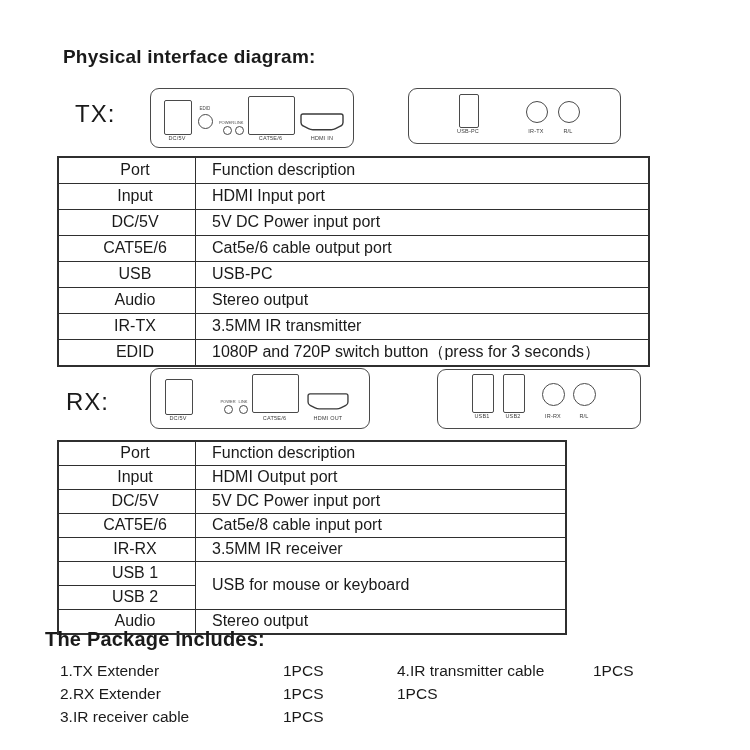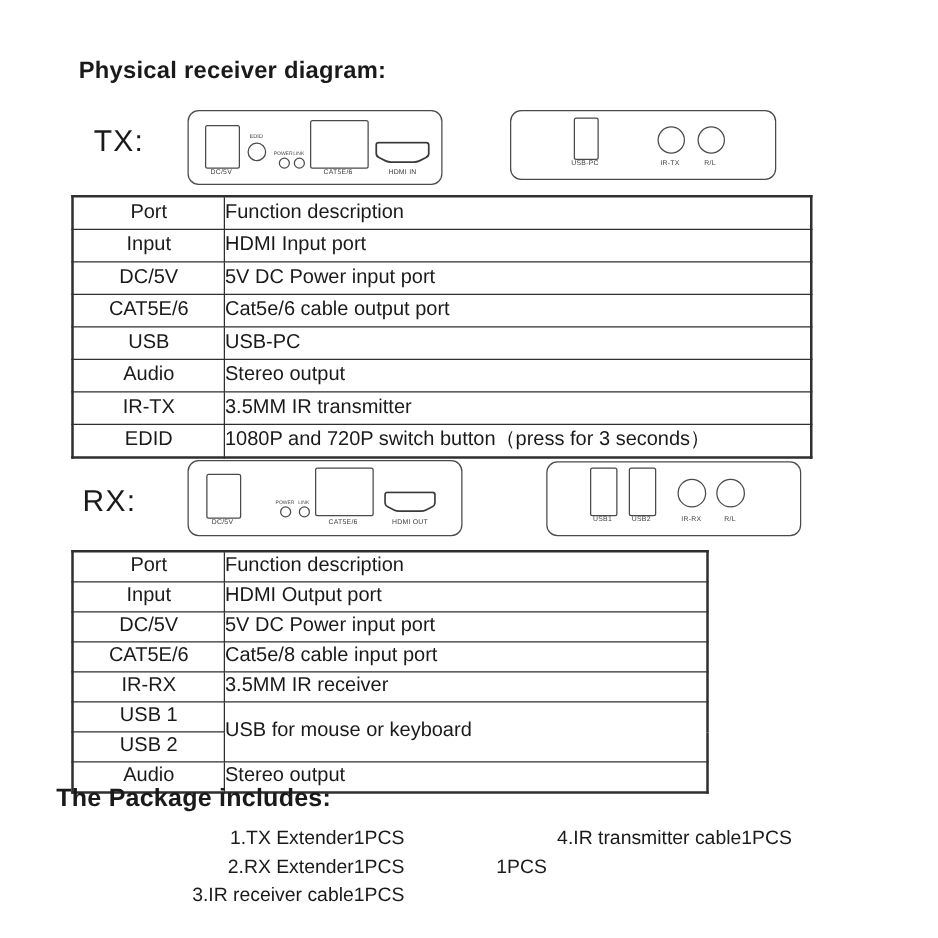--- a/index.html
+++ b/index.html
@@ -27,42 +27,42 @@
     position:absolute; font-size:4px; color:#4a4a4a; text-align:center; line-height:1; white-space:nowrap;
   }
   .hdmi-svg { position:absolute; }
 
   
   table.spec {
     position:absolute; border-collapse:collapse; table-layout:fixed; background:#fff;
     font-size:16px; color:#1a1a1a;
   }
   table.spec td {
-    border:1px solid #2f2f2f; line-height:1.05; padding:1px 0 2px 0; vertical-align:middle;
+    border:1px solid #2f2f2f; line-height:1.05; padding:1px 0 2px 16px; vertical-align:middle;
   }
   table.spec { border:2px solid #2f2f2f; }
   td.c1 { width:120px; text-align:center; }
   td.c2 { text-align:left; padding-left:16px; }
   #tx-table td { height:22px; }
   #rx-table td { height:20px; }
 
   
   .pkg-title { font-size:20px; font-weight:bold; letter-spacing:.2px; }
-  .pkg-col { position:absolute; font-size:15.5px;text-align:right; }
+  .pkg-col { position:absolute; font-size:15.5px; }
   .pkg-row { display:flex; height:23px; align-items:center; }
   .pkg-name-l { width:223px; }
   .pkg-name-r { width:196px; }
   .pkg-qty { white-space:nowrap; }
 </style>
 </head>
 <body>
 
 <div class="canvas">
 
-  <div class="abs main-title" style="left:63px; top:46px;">Physical receiver diagram:</div>
+  <div class="abs main-title" style="left:63px; top:46px;">Physical interface diagram:</div>
 
   <div class="abs dev-label" style="left:75px; top:100px;">TX:</div>
 
   <div class="panel" style="left:150px; top:88px; width:202px; height:58px;">
     <div class="port-rect" style="left:13px; top:11px; width:26px; height:33px;"></div>
     <div class="port-label" style="left:0px; top:47px; width:52px;">DC/5V</div>
 
     <div class="tiny-label" style="left:40px; top:18px; width:28px; font-size:4.5px;">EDID</div>
     <div class="port-circle" style="left:47px; top:25px; width:13px; height:13px;"></div>
 

